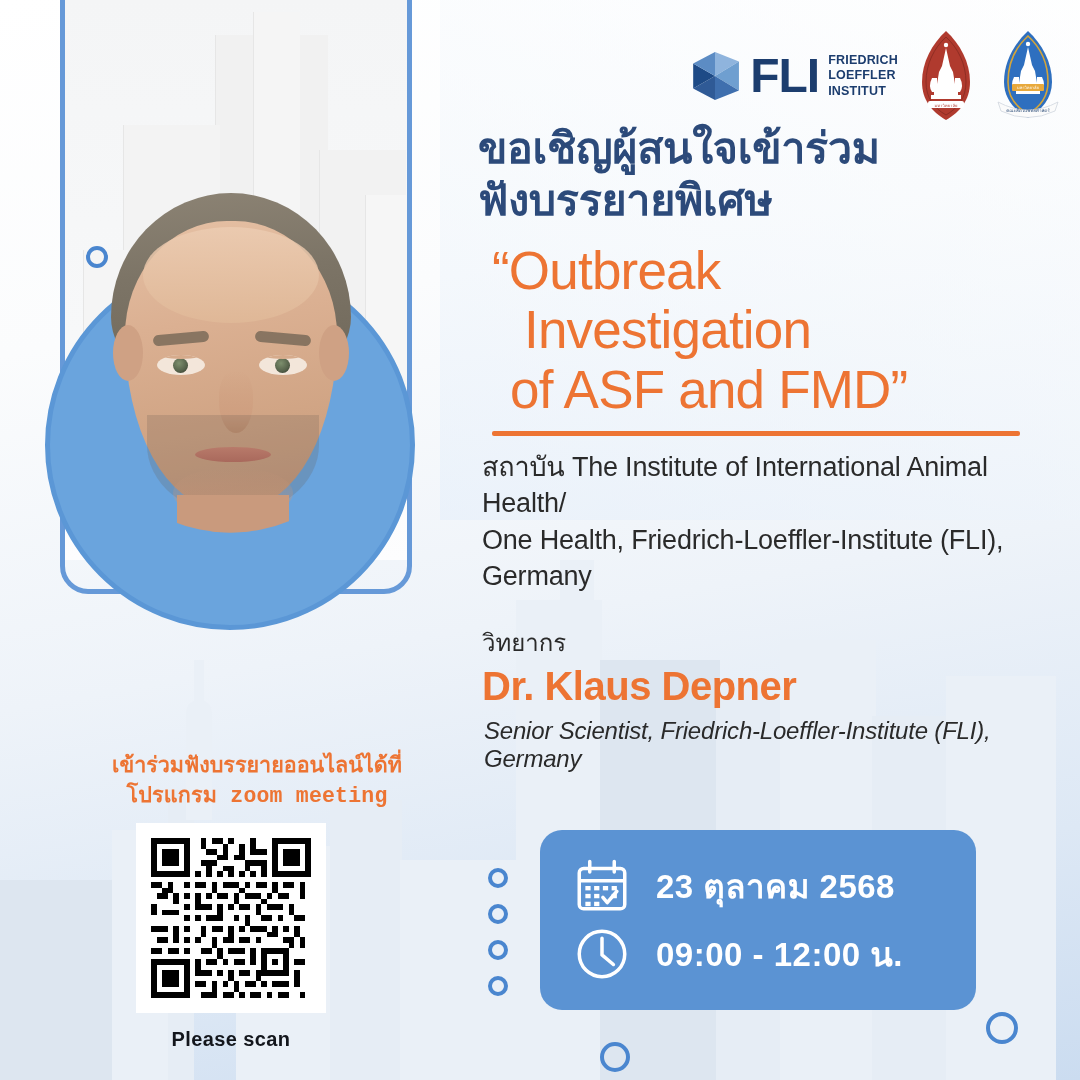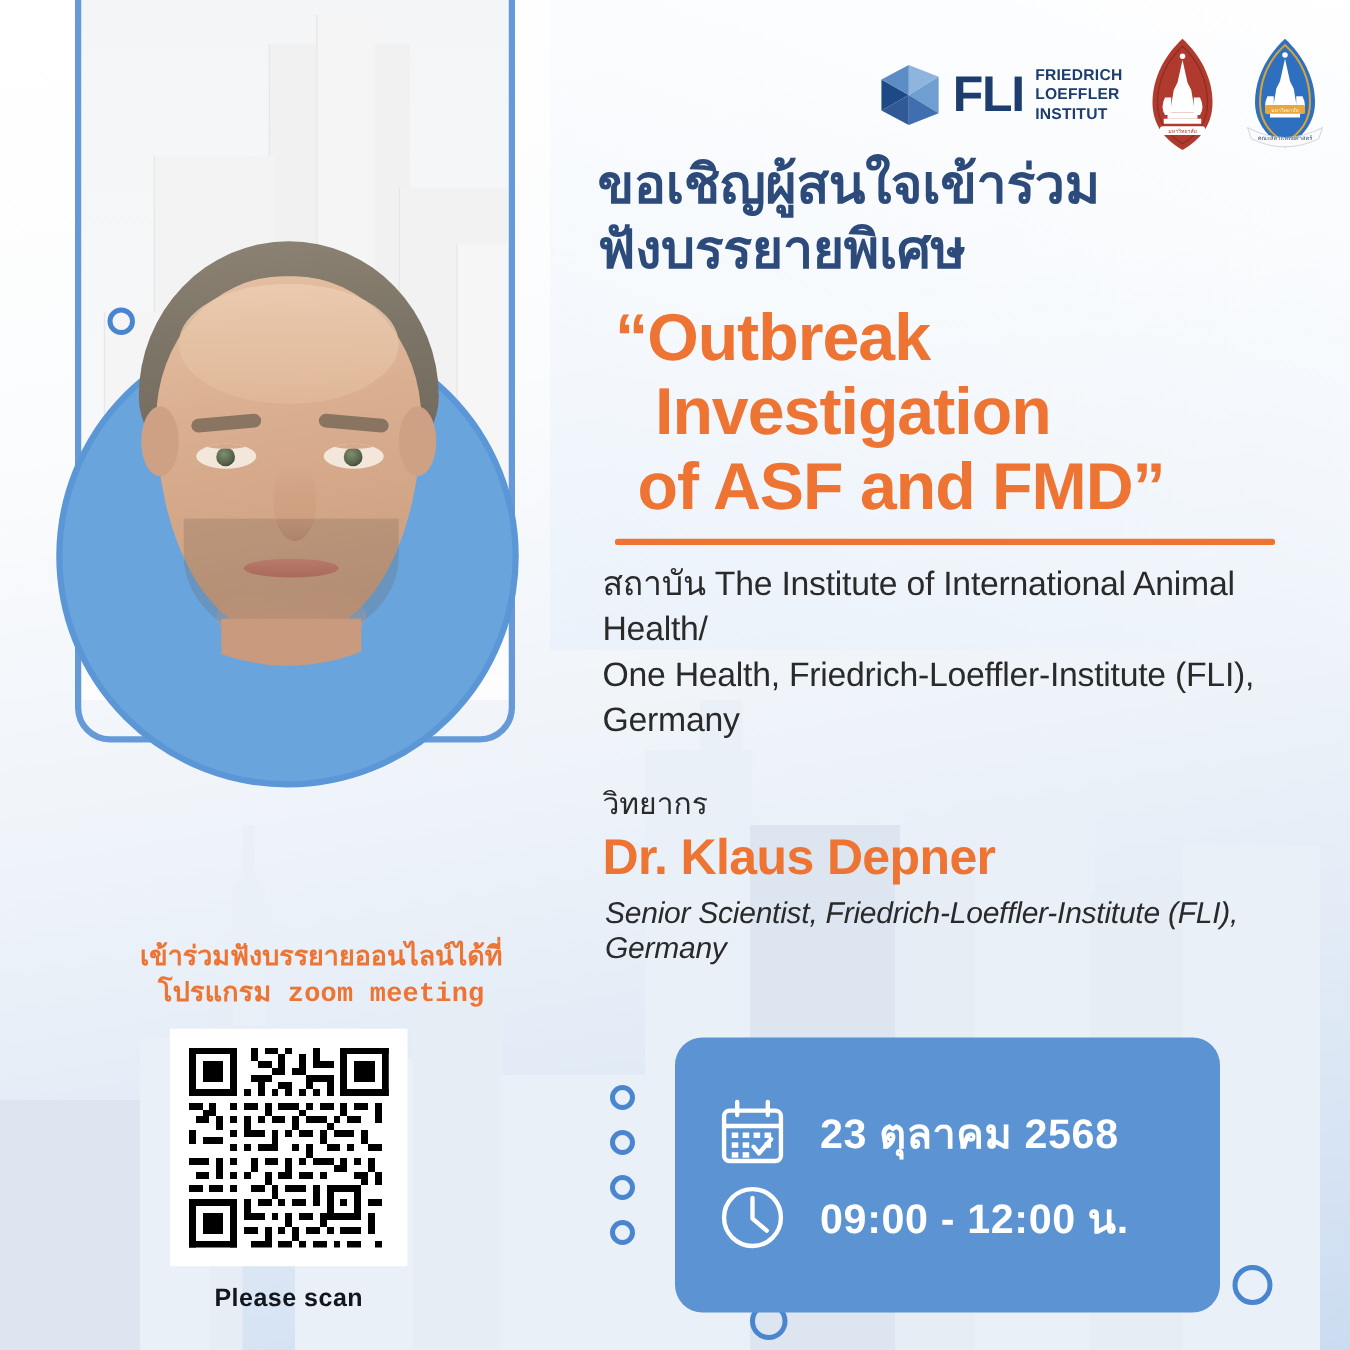--- a/index.html
+++ b/index.html
@@ -85,33 +85,33 @@
   #neck{left:104px;top:320px;width:112px;height:70px;background:#c99a7d;}
   #shirt{left:10px;top:358px;width:300px;height:100px;border-radius:44% 44% 0 0/60% 60% 0 0;
     background:linear-gradient(180deg,#2c3040 0%,#23283a 100%);}
   #collar{left:112px;top:356px;width:96px;height:34px;border-radius:0 0 50% 50%;
     background:#c99a7d;}
 
   
   #logos{position:absolute;right:18px;top:28px;display:flex;align-items:center;gap:14px;}
   #fli-logo{display:flex;align-items:center;gap:9px;}
   #fli-mark{width:52px;height:52px;}
-  #fli-word{font-weight:700;font-size:40px;color:#1c3d6e;letter-spacing:-1px;line-height:1;}
+  #fli-word{font-weight:700;font-size:48px;color:#1c3d6e;letter-spacing:-1px;line-height:1;}
   #fli-sub{font-size:12.5px;line-height:1.22;color:#1c3d6e;font-weight:600;letter-spacing:.2px;}
   .emblem{width:68px;height:96px;position:relative;}
 
   
   #content{position:absolute;left:478px;top:122px;width:556px;}
   #headline{
     font-size:43px;line-height:1.22;font-weight:700;color:#2c4a7a;
     letter-spacing:-.3px;margin:0;
   }
   #headline div{white-space:nowrap;}
   #talk-title{
-    margin:14px 0 0 14px;font-size:53px;line-height:1.12;font-weight:700;
+    margin:14px 0 0 14px;font-size:53px;line-height:1.12;font-weight:400;
     color:#ed7433;letter-spacing:-.8px;
   }
   #talk-title .l1{margin-left:0;}
   #talk-title .l2{margin-left:32px;}
   #talk-title .l3{margin-left:18px;}
   #rule{height:5px;background:#ed7433;margin:12px 14px 0 14px;border-radius:2px;}
   #affil{margin:13px 0 0 4px;font-size:27px;line-height:1.35;color:#2a2a2a;letter-spacing:-.2px;}
   #spk-label{margin:28px 0 0 4px;font-size:24px;color:#2a2a2a;}
   #spk-name{margin:2px 0 0 4px;font-size:40px;font-weight:800;color:#ed7433;letter-spacing:-.5px;}
   #spk-role{margin:8px 0 0 6px;font-size:24px;font-style:italic;color:#2a2a2a;letter-spacing:-.2px;}
@@ -127,21 +127,21 @@
     display:flex;align-items:center;justify-content:center;
   }
   #qr{width:160px;height:160px;display:block;}
   #please-scan{
     position:absolute;left:96px;top:1028px;width:270px;text-align:center;
     font-size:20px;font-weight:700;color:#13161c;letter-spacing:.4px;
   }
 
   
   #dt-card{
-    position:absolute;left:540px;top:830px;width:436px;height:220px;
+    position:absolute;left:540px;top:830px;width:436px;height:180px;
     background:#5b93d3;border-radius:22px;
     display:flex;flex-direction:column;justify-content:center;gap:12px;
     padding-left:34px;box-sizing:border-box;
   }
   .dt-row{display:flex;align-items:center;gap:26px;}
   .dt-text{color:#fff;font-size:33px;font-weight:700;letter-spacing:.5px;}
   .dt-icon{width:56px;height:56px;flex:0 0 56px;}
 
   .dotcol{position:absolute;left:488px;top:868px;display:flex;flex-direction:column;gap:16px;}
 </style>

